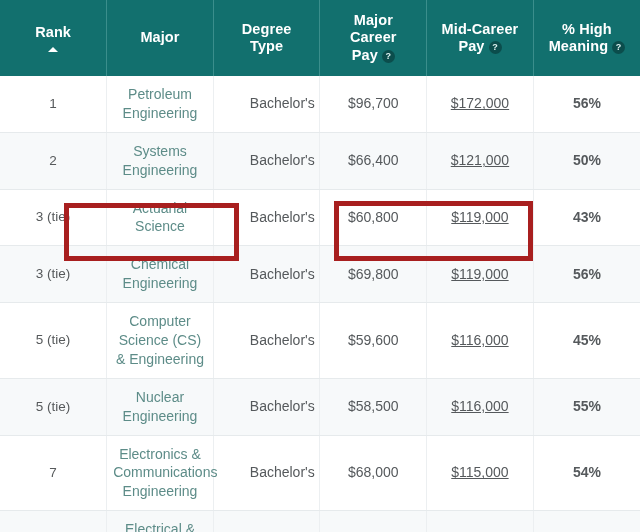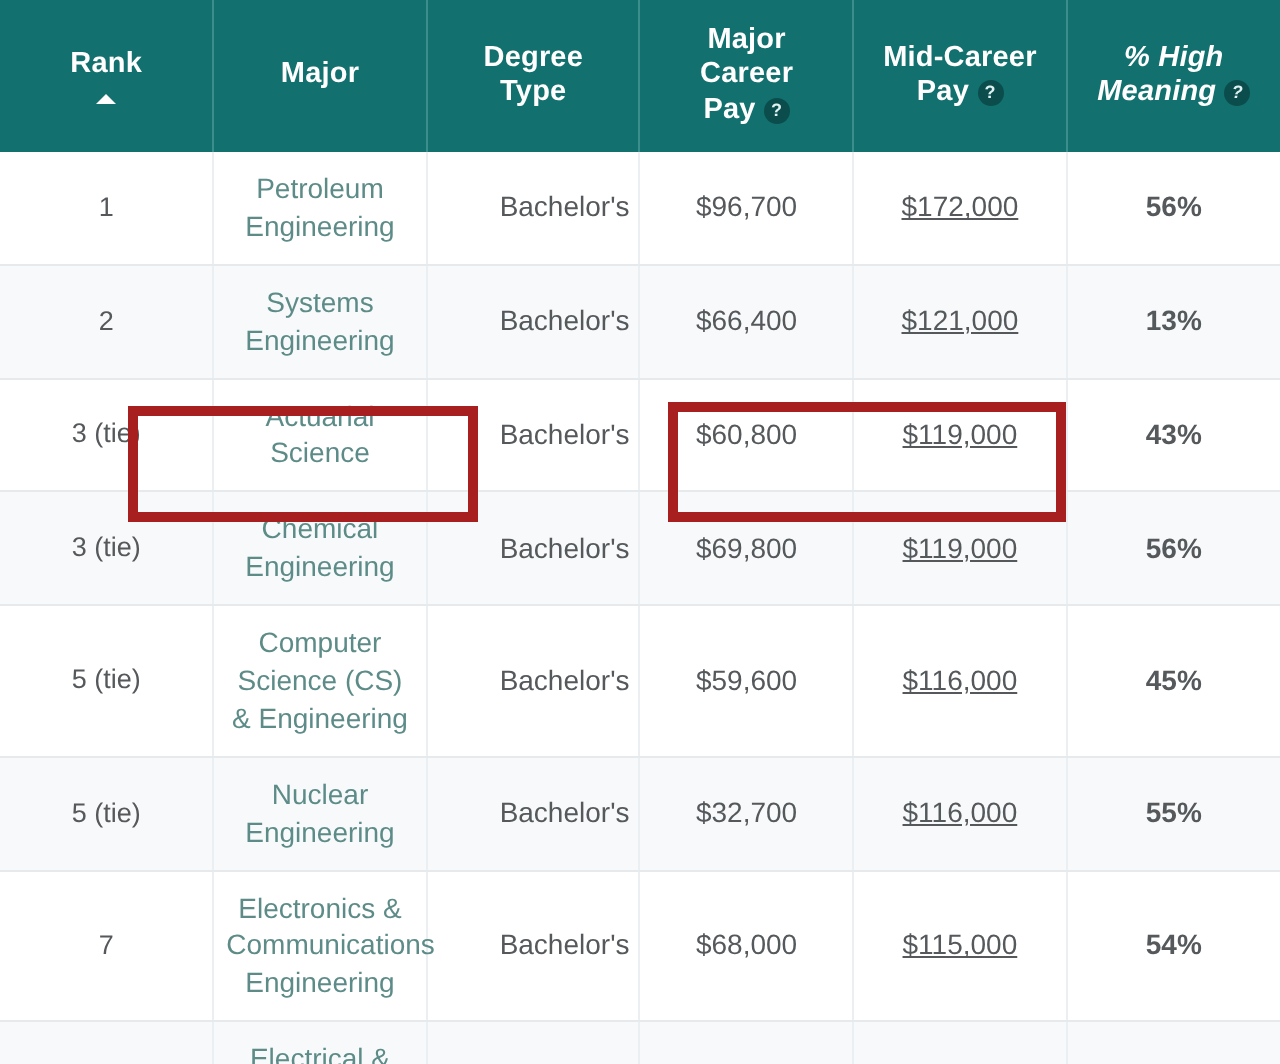--- a/index.html
+++ b/index.html
@@ -39,21 +39,21 @@
     font-weight: bold;
     text-align: center;
     vertical-align: middle;
     padding: 6px 4px;
     height: 76px;
     box-sizing: border-box;
     border-right: 1px solid #3b8e8c;
     line-height: 1.18;
     letter-spacing: .1px;
   }
-  thead th:last-child { border-right: none; font-style: italic; }
+  thead th:last-child { border-right: none; }
 
   .th-inner {
     display: flex;
     flex-direction: column;
     align-items: center;
     justify-content: center;
   }
   .th-label { display: block; }
 
   
@@ -199,21 +199,21 @@
         <td class="col-mid">$172,000</td>
         <td class="col-meaning">56%</td>
       </tr>
 
       <tr class="row-even">
         <td class="col-rank">2</td>
         <td class="col-major"><span class="major-link">Systems Engineering</span></td>
         <td class="col-degree">Bachelor's</td>
         <td class="col-early">$66,400</td>
         <td class="col-mid">$121,000</td>
-        <td class="col-meaning">13%</td>
+        <td class="col-meaning">50%</td>
       </tr>
 
       <tr class="row-odd">
         <td class="col-rank">3 (tie)</td>
         <td class="col-major"><span class="major-link">Actuarial Science</span></td>
         <td class="col-degree">Bachelor's</td>
         <td class="col-early">$60,800</td>
         <td class="col-mid">$119,000</td>
         <td class="col-meaning">43%</td>
       </tr>
@@ -233,21 +233,21 @@
         <td class="col-degree">Bachelor's</td>
         <td class="col-early">$59,600</td>
         <td class="col-mid">$116,000</td>
         <td class="col-meaning">45%</td>
       </tr>
 
       <tr class="row-even">
         <td class="col-rank">5 (tie)</td>
         <td class="col-major"><span class="major-link">Nuclear Engineering</span></td>
         <td class="col-degree">Bachelor's</td>
-        <td class="col-early">$32,700</td>
+        <td class="col-early">$58,500</td>
         <td class="col-mid">$116,000</td>
         <td class="col-meaning">55%</td>
       </tr>
 
       <tr class="row-odd">
         <td class="col-rank">7</td>
         <td class="col-major"><span class="major-link">Electronics &amp; Communications Engineering</span></td>
         <td class="col-degree">Bachelor's</td>
         <td class="col-early">$68,000</td>
         <td class="col-mid">$115,000</td>

